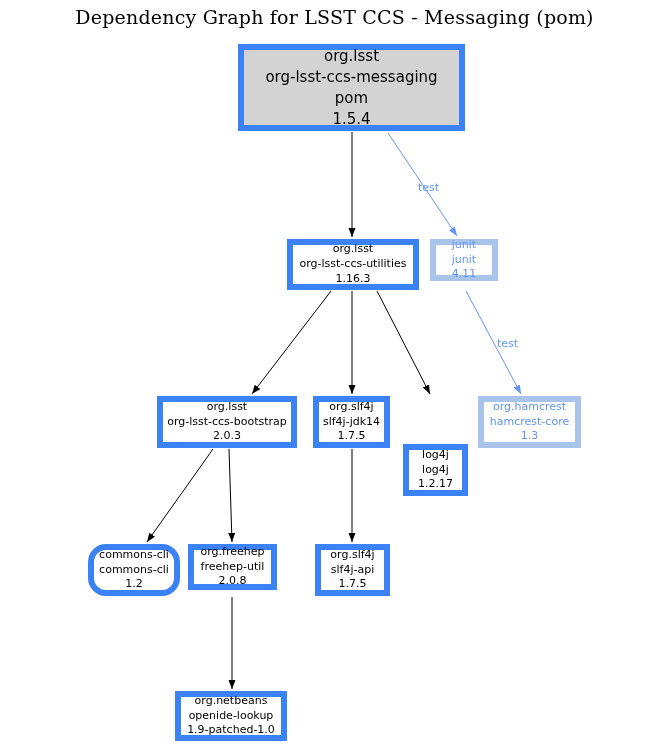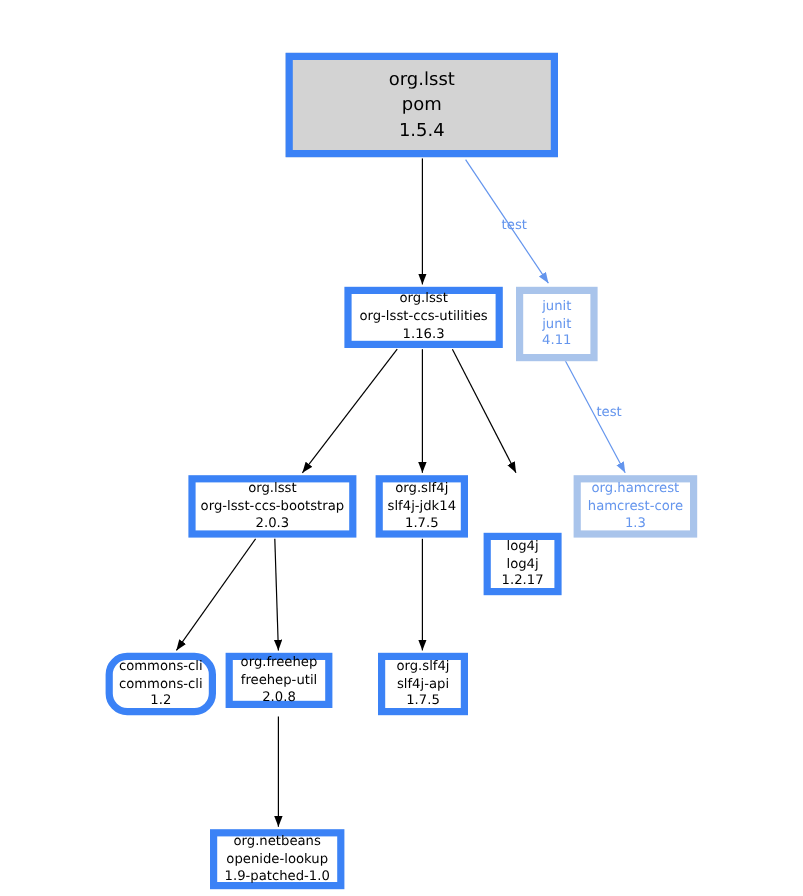--- a/index.html
+++ b/index.html
@@ -55,20 +55,21 @@
   }
   .edge-label {
     font-size: 11px;
     font-family: "DejaVu Sans", sans-serif;
   }
 </style>
 </head>
 <body style="background: rgb(255, 255, 255);">
 
 <div class="page">
+  <h1 class="title">Dependency Graph for LSST CCS - Messaging (pom)</h1>
   <div id="graph-canvas">
     <svg id="edges-svg" width="669" height="747">
       <defs>
         <marker id="arrow-black" markerWidth="10" markerHeight="9" refX="9" refY="3.5" orient="auto" markerUnits="userSpaceOnUse">
           <path d="M0,0 L9,3.5 L0,7 Z" fill="#000000"></path>
         </marker>
         <marker id="arrow-blue" markerWidth="10" markerHeight="9" refX="9" refY="3.5" orient="auto" markerUnits="userSpaceOnUse">
           <path d="M0,0 L9,3.5 L0,7 Z" fill="#6495ED"></path>
         </marker>
       </defs>
@@ -81,29 +82,30 @@
         <line x1="466" y1="291" x2="521" y2="394" stroke="#6495ED" stroke-width="1" marker-end="url(#arrow-blue)"></line>
         <text x="497" y="347" fill="#6495ED" class="edge-label">test</text>
         <line x1="213" y1="449" x2="147" y2="542" stroke="#000000" stroke-width="1" marker-end="url(#arrow-black)"></line>
         <line x1="229" y1="449" x2="232" y2="542" stroke="#000000" stroke-width="1" marker-end="url(#arrow-black)"></line>
         <line x1="352" y1="449" x2="352" y2="542" stroke="#000000" stroke-width="1" marker-end="url(#arrow-black)"></line>
         <line x1="232" y1="597" x2="232" y2="689" stroke="#000000" stroke-width="1" marker-end="url(#arrow-black)"></line>
       </svg>
   </div>
 <div class="node root" style="left: 238px; top: 44px; width: 227px; height: 87px; background: rgb(211, 211, 211);">
       <div class="node-line">org.lsst</div>
+      <div class="node-line">org-lsst-ccs-messaging</div>
       <div class="node-line">pom</div>
       <div class="node-line">1.5.4</div>
     </div>
     <div class="node normal" style="left: 287px; top: 239px; width: 132px; height: 51px;">
       <div class="node-line">org.lsst</div>
       <div class="node-line">org-lsst-ccs-utilities</div>
       <div class="node-line">1.16.3</div>
     </div>
-    <div class="node test" style="left: 430px; top: 239px; width: 68px; height: 62px; border-color: rgb(169, 196, 235); color: rgb(100, 149, 237);">
+    <div class="node test" style="left: 430px; top: 239px; width: 68px; height: 42px; border-color: rgb(169, 196, 235); color: rgb(100, 149, 237);">
       <div class="node-line">junit</div>
       <div class="node-line">junit</div>
       <div class="node-line">4.11</div>
     </div>
     <div class="node normal" style="left: 157px; top: 396px; width: 140px; height: 52px;">
       <div class="node-line">org.lsst</div>
       <div class="node-line">org-lsst-ccs-bootstrap</div>
       <div class="node-line">2.0.3</div>
     </div>
     <div class="node normal" style="left: 313px; top: 396px; width: 77px; height: 52px;">

